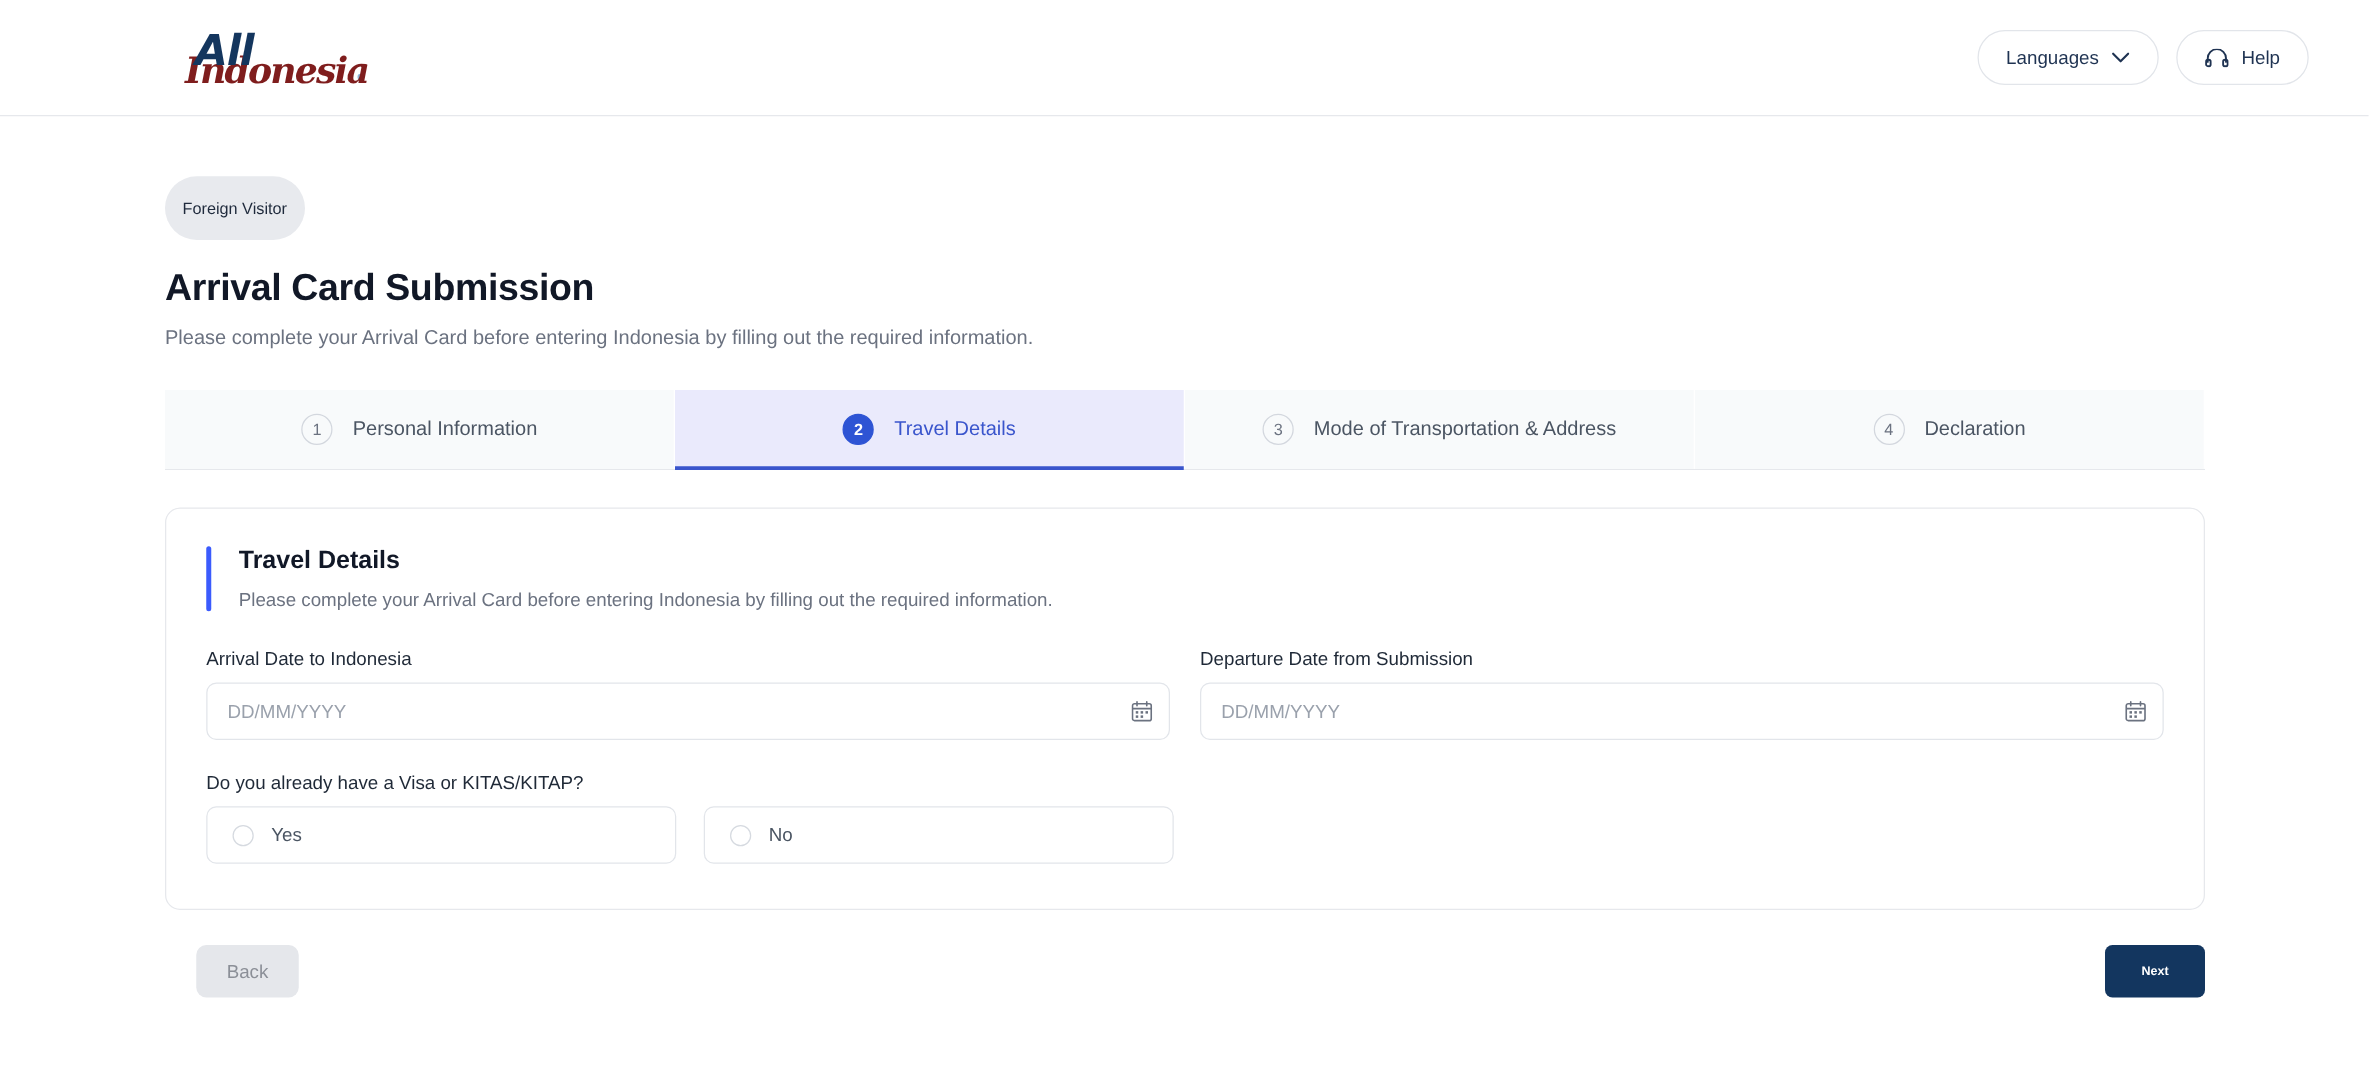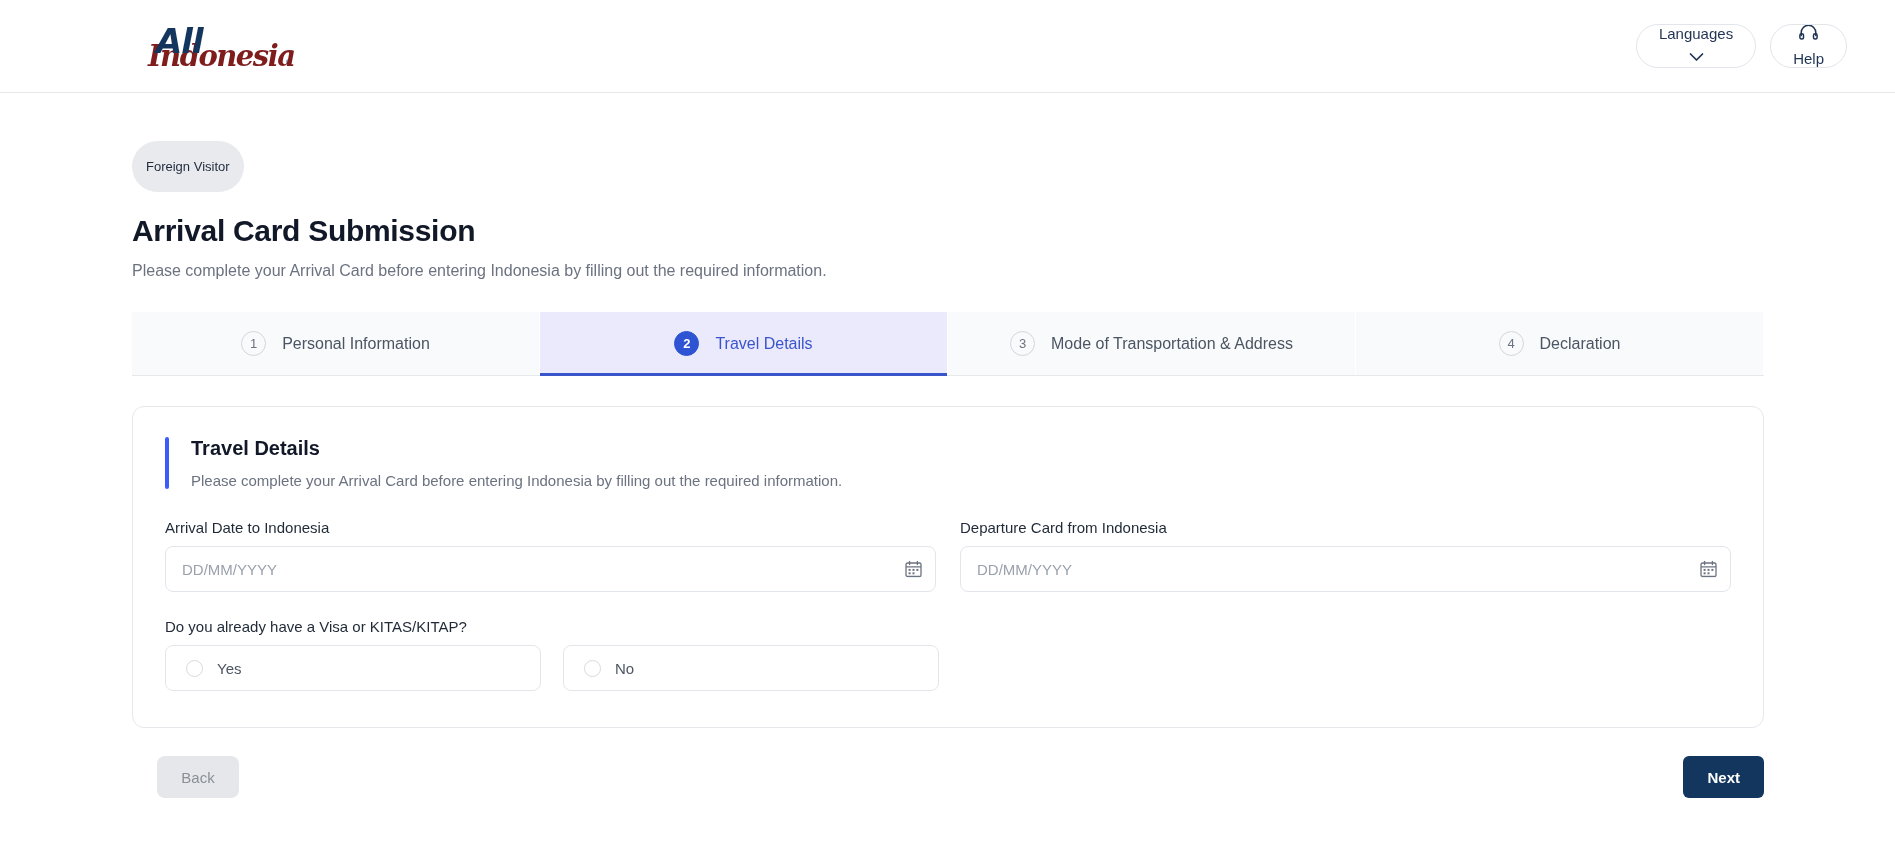--- a/index.html
+++ b/index.html
@@ -69,21 +69,20 @@
     gap: 10px;
     height: 44px;
     padding: 0 22px;
     border: 1px solid #e2e5ea;
     border-radius: 999px;
     background: #fff;
     color: #1f3352;
     font-size: 15px;
     cursor: pointer;
     white-space: nowrap;
-    flex-direction: column;
   }
   .chev { display: block; }
 
   
   .page {
     padding: 48px 48px 0 132px;
   }
   .badge {
     display: inline-block;
     background: #e8eaee;
@@ -268,21 +267,21 @@
     cursor: pointer;
   }
   .btn-next {
     min-width: 80px;
     height: 42px;
     padding: 0 24px;
     border: none;
     border-radius: 6px;
     background: #13365f;
     color: #ffffff;
-    font-size: 15px;
+    font-size: 10px;
     font-weight: 600;
     font-family: "Liberation Sans", sans-serif;
     cursor: pointer;
   }
 </style>
 </head>
 <body>
 
 <div class="app-header">
 
@@ -370,21 +369,21 @@
             <rect x="3.6" y="8.4" width="2" height="2" fill="#6b7280"></rect>
             <rect x="7.5" y="8.4" width="2" height="2" fill="#6b7280"></rect>
             <rect x="11.4" y="8.4" width="2" height="2" fill="#6b7280"></rect>
             <rect x="3.6" y="11.8" width="2" height="2" fill="#6b7280"></rect>
             <rect x="7.5" y="11.8" width="2" height="2" fill="#6b7280"></rect>
           </svg>
         </div>
       </div>
 
       <div class="field">
-        <label class="field-label">Departure Card from Indonesia</label>
+        <label class="field-label">Departure Date from Submission</label>
         <div class="input-wrap">
           <input class="text-input" type="text" placeholder="DD/MM/YYYY" style="">
           <svg class="cal-icon" width="17" height="17" viewBox="0 0 17 17">
             <rect x="1" y="2.5" width="15" height="13.5" rx="1.6" fill="none" stroke="#6b7280" stroke-width="1.3"></rect>
             <path d="M1 6.4 H16" stroke="#6b7280" stroke-width="1.3"></path>
             <path d="M4.6 1 V4" stroke="#6b7280" stroke-width="1.3" stroke-linecap="round"></path>
             <path d="M12.4 1 V4" stroke="#6b7280" stroke-width="1.3" stroke-linecap="round"></path>
             <rect x="3.6" y="8.4" width="2" height="2" fill="#6b7280"></rect>
             <rect x="7.5" y="8.4" width="2" height="2" fill="#6b7280"></rect>
             <rect x="11.4" y="8.4" width="2" height="2" fill="#6b7280"></rect>

